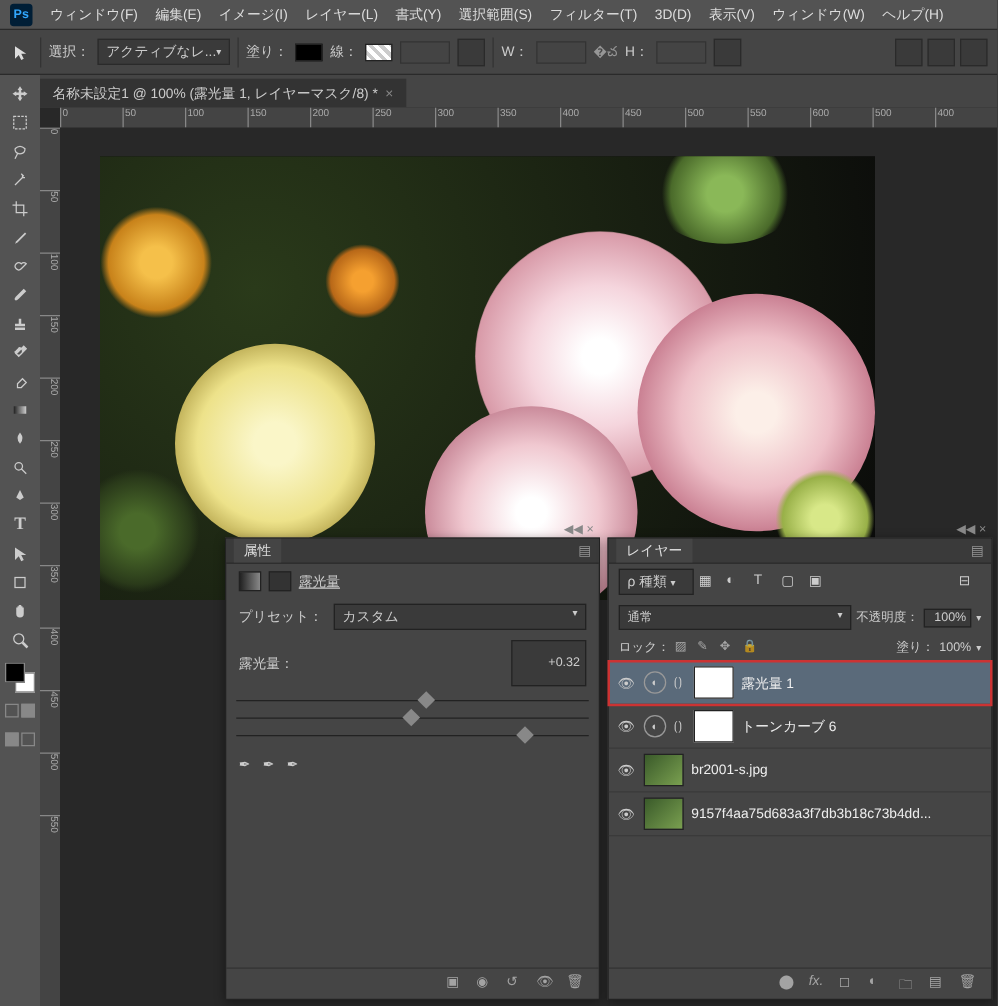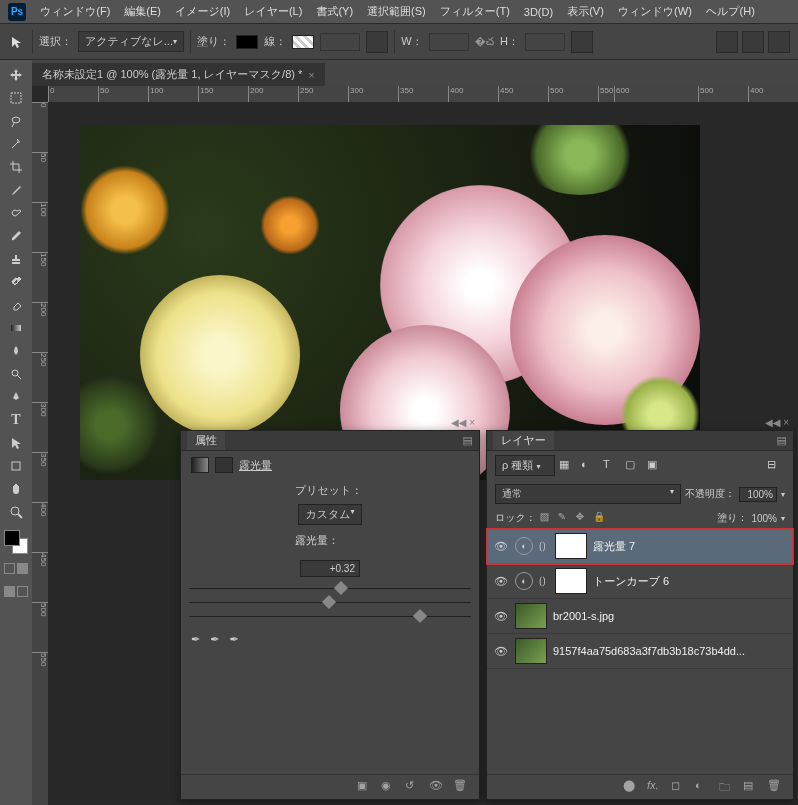--- a/index.html
+++ b/index.html
@@ -33,23 +33,23 @@
 .ruler-v { width:16px; background:#444; position:absolute; left:0; top:42px; bottom:0; overflow:hidden;}
 .ruler-v .tick { position:absolute; left:0; border-top:1px solid #888; width:16px; font-size:8px; color:#aaa; writing-mode:vertical-rl; }
 .canvas { position:absolute; left:48px; top:65px; width:620px; height:355px; background:#111; overflow:hidden; }
 .canvas .flower { position:absolute; border-radius:50%; }
 
 .panel { position:absolute; background:#454545; border:1px solid #222; box-shadow:0 2px 8px rgba(0,0,0,.4); }
 .panel .ptabs { height:20px; background:#3a3a3a; display:flex; align-items:center; padding:0 6px; border-bottom:1px solid #2a2a2a;}
 .panel .ptab { background:#454545; padding:2px 8px; font-size:11px; color:#ddd; }
 .panel .ptitle-row { display:flex; align-items:center; gap:6px; padding:6px 10px;text-decoration:underline; }
 .panel .icosq { width:18px; height:16px; background:#333; border:1px solid #222; }
-.panel .row { display:flex; align-items:center; padding:4px 10px; gap:6px;flex-direction:column;}
+.panel .row { display:flex; align-items:center; padding:4px 10px; gap:6px;}
 .panel .rowlabel { width:70px; color:#ccc; }
-.panel .numfield { background:#3a3a3a; border:1px solid #222; color:#ccc; padding:2px 4px; width:60px; text-align:right; font-size:10px; }
+.panel .numfield { background:#3a3a3a; border:1px solid #222; color:#ccc; padding:12px 4px; width:60px; text-align:right; font-size:10px; }
 .panel .slider { flex:1; height:14px; position:relative; margin:0 8px;}
 .panel .slider .track { height:1px; background:#222; position:absolute; top:7px; left:0; right:0;}
 .panel .slider .thumb { width:10px; height:10px; background:#888; position:absolute; top:2px; transform:rotate(45deg);}
 .panel .dd2 { flex:1; background:#3a3a3a; border:1px solid #222; padding:2px 6px; color:#ccc; display:flex; justify-content:space-between;}
 .panel .eyedroppers { display:flex; gap:10px; padding:10px;}
 .panel .footer { display:flex; justify-content:flex-end; gap:6px; padding:4px 8px; border-top:1px solid #333; }
 .panel .footer .fi { width:18px; height:16px; opacity:.7; }
 .panel .menubtn { margin-left:auto; opacity:.6; }
 .panel .collapse { position:absolute; right:4px; top:-14px; font-size:10px; color:#888;}
 
@@ -257,21 +257,21 @@
         <div class="tick" style="left: 100px;">100</div>
         <div class="tick" style="left: 150px;">150</div>
         <div class="tick" style="left: 200px;">200</div>
         <div class="tick" style="left: 250px;">250</div>
         <div class="tick" style="left: 300px;">300</div>
         <div class="tick" style="left: 350px;">350</div>
         <div class="tick" style="left: 400px;">400</div>
         <div class="tick" style="left: 450px;">450</div>
         <div class="tick" style="left: 500px;">500</div>
         <div class="tick" style="left: 550px;">550</div>
-        <div class="tick" style="left: 566px;">600</div>
+        <div class="tick" style="left: 600px;">600</div>
         <div class="tick" style="left: 650px;">500</div>
         <div class="tick" style="left: 700px;">400</div>
       </div>
     <div class="ruler-v" id="rulerv">
         <div class="tick" style="top: 0px;">0</div>
         <div class="tick" style="top: 50px;">50</div>
         <div class="tick" style="top: 100px;">100</div>
         <div class="tick" style="top: 150px;">150</div>
         <div class="tick" style="top: 200px;">200</div>
         <div class="tick" style="top: 250px;">250</div>
@@ -380,21 +380,21 @@
     <span>塗り：</span>
     <div class="opfield">100%</div>
       <span class="caret">▾</span>
   </div>
   <div id="layerlist">
       <div class="lrow selected">
         <div class="eye">👁</div>
         <div class="adjico">◐</div>
         <div class="link">⟮⟯</div>
         <div class="thumb"></div>
-        <div class="lname">露光量 7</div>
+        <div class="lname">露光量 1</div>
       </div>
       <div class="lrow">
         <div class="eye">👁</div>
         <div class="adjico">◐</div>
         <div class="link">⟮⟯</div>
         <div class="thumb"></div>
         <div class="lname">トーンカーブ 6</div>
       </div>
       <div class="lrow">
         <div class="eye">👁</div>

